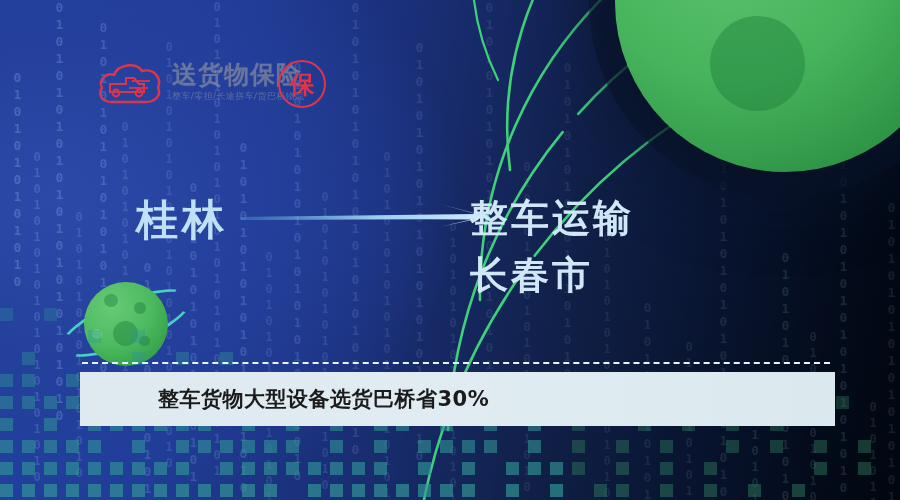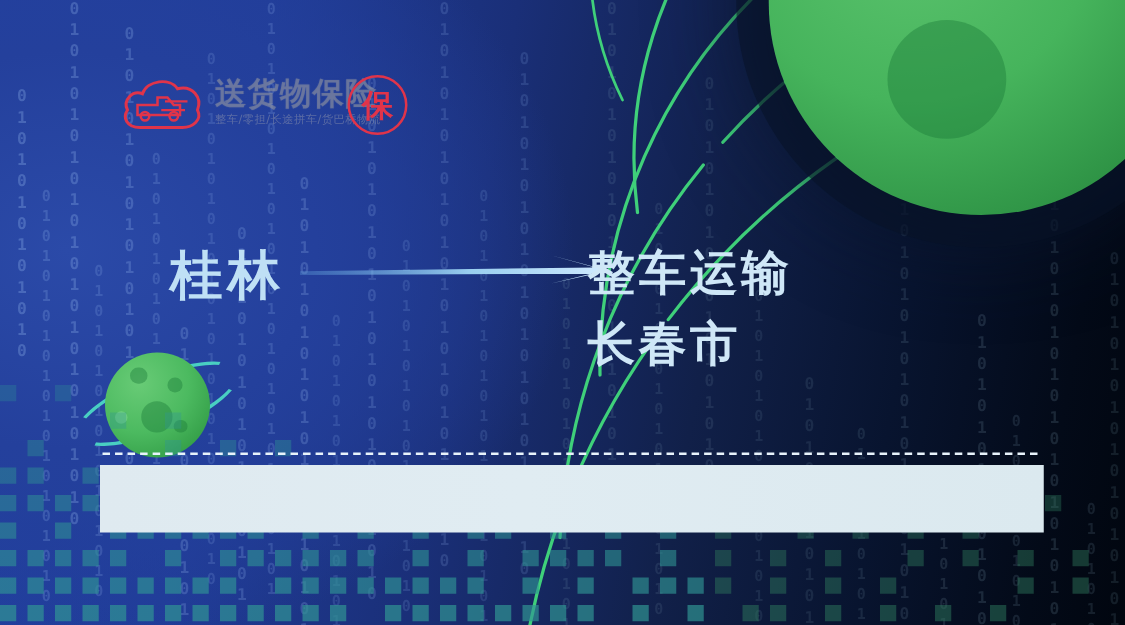--- a/index.html
+++ b/index.html
@@ -356,15 +356,16 @@
   </div>
 
   <div class="dest">
     <div>整车运输</div>
     <div>长春市</div>
   </div>
 
 
   <div class="dash"></div>
   <div class="banner">
+    <div class="banner-item bi2">整车货物大型设备选货巴桥省30%</div>
   </div>
 
 </div>
 
 </body></html>

